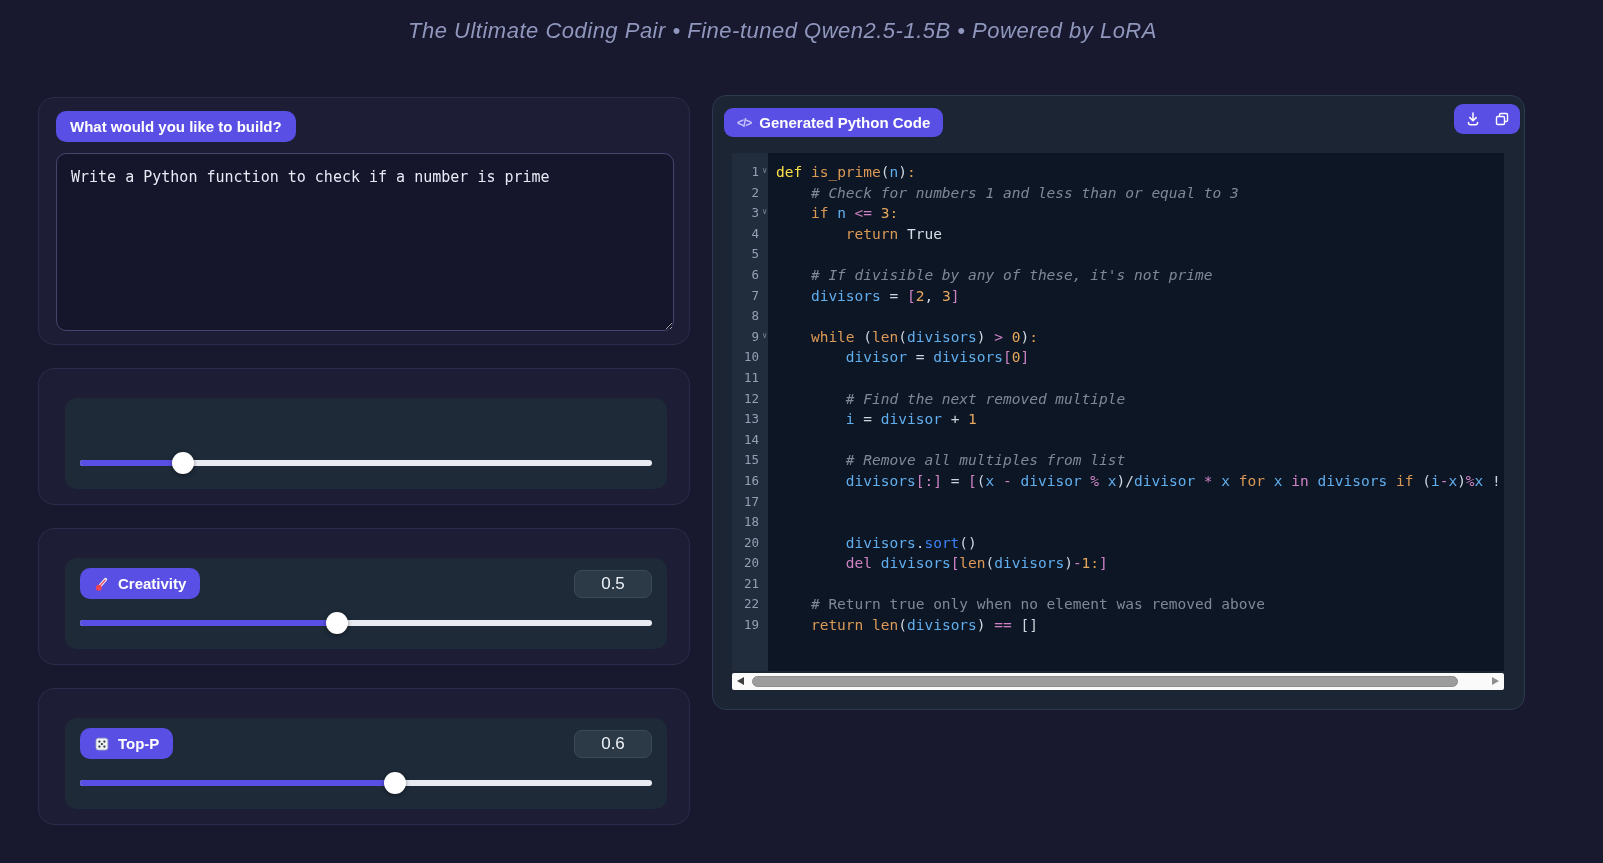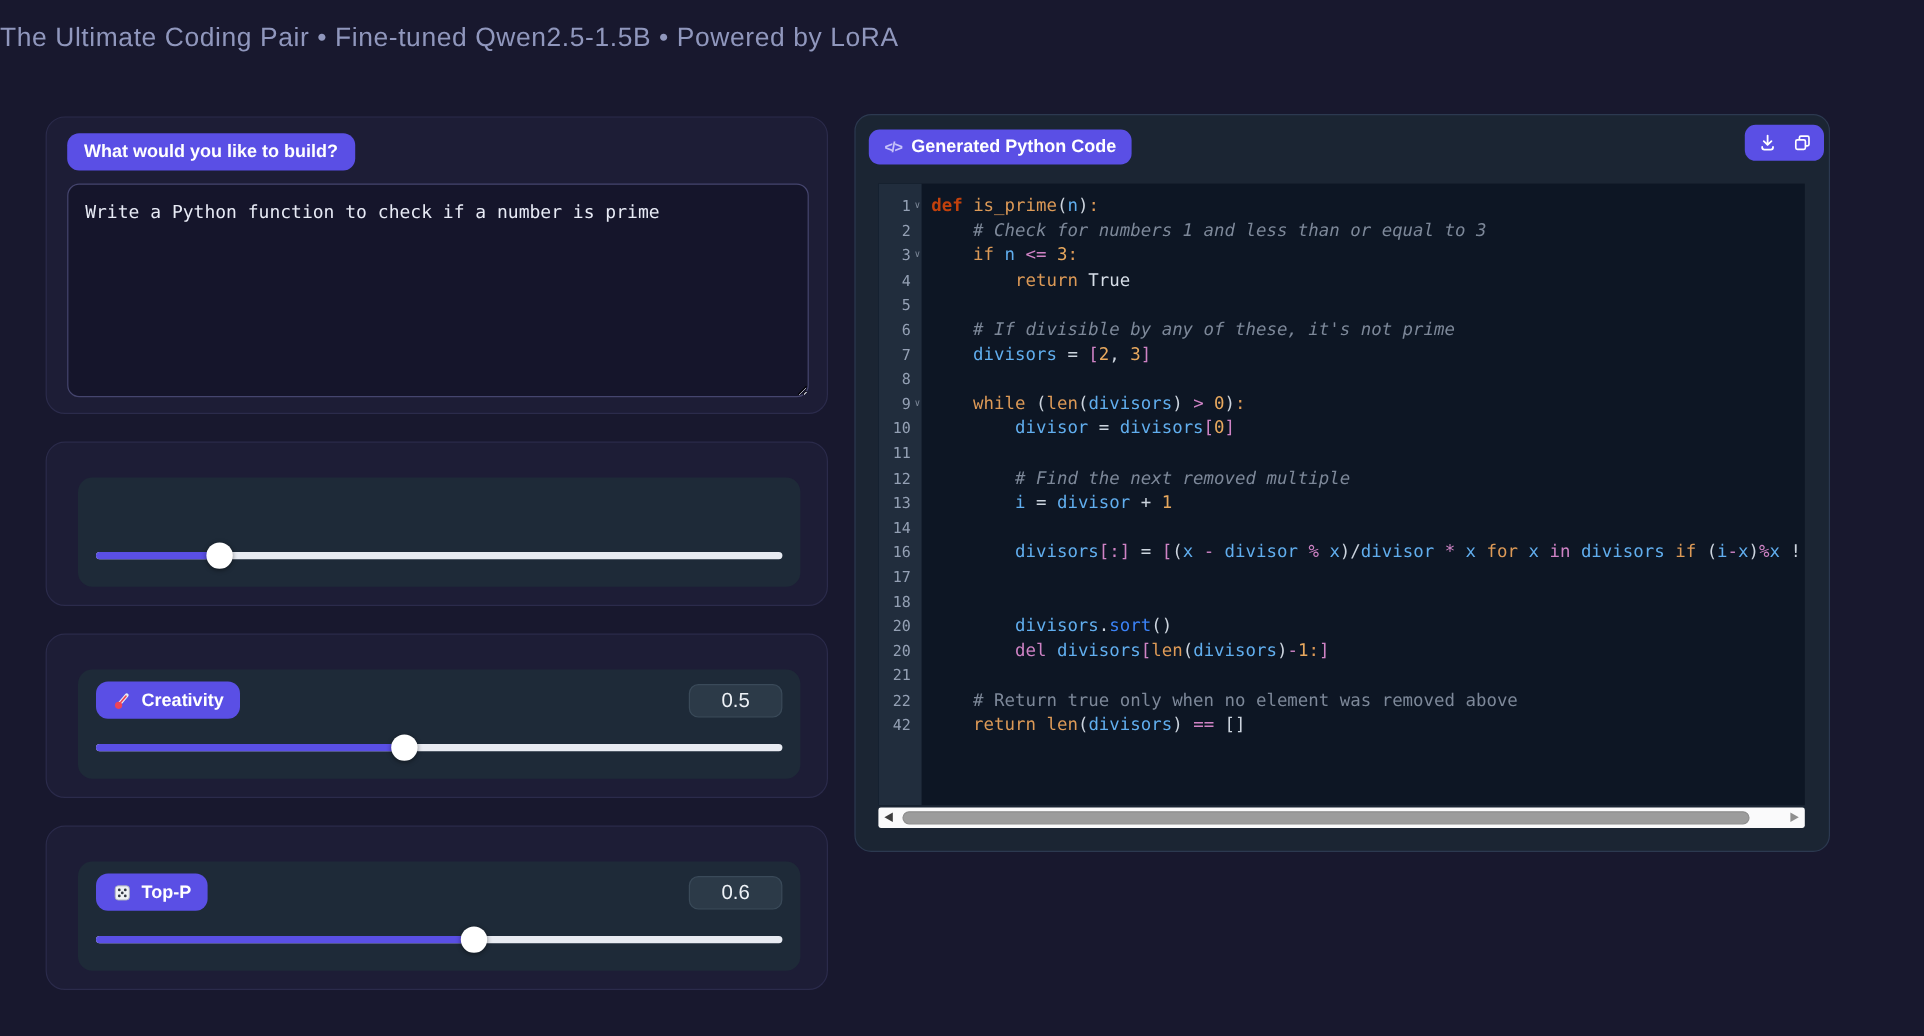--- a/index.html
+++ b/index.html
@@ -8,23 +8,24 @@
   body {
     position:relative;
     background:#18182e;
     font-family:"Liberation Sans", sans-serif;
     overflow:hidden;
   }
 
   
   .app-title {
     position:absolute; top:18px; left:0; width:1565px;
-    text-align:left;
+    text-align:center;
     font-size:22px; font-weight:500; letter-spacing:.5px;
     color:#9097bd;
+    font-style:italic;
   }
 
   
   .card {
     position:absolute; left:38px; width:652px;
     background:#1d1d36;
     border:1px solid #2b2b4b;
     border-radius:16px;
   }
   .badge {
@@ -214,21 +215,21 @@
         <rect x="3.5" y="6.5" width="8" height="8" rx="1.3" fill="#5a4fe5" stroke="#fff" stroke-width="1.4"></rect>
       </svg>
     </button>
   </div>
 
   <div class="code-area">
     <div class="gutter-strip"></div>
     <div class="code-lines" id="code-lines">
         <div class="code-line">
           <span class="ln">1<span class="fold">∨</span></span>
-          <span class="lc"><span style="color: #c2410c; font-weight: bold;">def</span><span style="color: rgb(204, 212, 222);"> </span><span style="color: rgb(221, 154, 87);">is_prime</span><span style="color: rgb(204, 212, 222);">(</span><span style="color: rgb(97, 174, 238);">n</span><span style="color: rgb(204, 212, 222);">)</span><span style="color: rgb(221, 154, 87);">:</span></span>
+          <span class="lc"><span style="color: #fde047;">def</span><span style="color: rgb(204, 212, 222);"> </span><span style="color: rgb(221, 154, 87);">is_prime</span><span style="color: rgb(204, 212, 222);">(</span><span style="color: rgb(97, 174, 238);">n</span><span style="color: rgb(204, 212, 222);">)</span><span style="color: rgb(221, 154, 87);">:</span></span>
         </div>
         <div class="code-line">
           <span class="ln">2</span>
           <span class="lc"><span style="color: rgb(125, 136, 153); font-style: italic;">    # Check for numbers 1 and less than or equal to 3</span></span>
         </div>
         <div class="code-line">
           <span class="ln">3<span class="fold">∨</span></span>
           <span class="lc"><span style="color: rgb(204, 212, 222);">    </span><span style="color: rgb(221, 154, 87);">if</span><span style="color: rgb(204, 212, 222);"> </span><span style="color: rgb(97, 174, 238);">n</span><span style="color: rgb(204, 212, 222);"> </span><span style="color: rgb(207, 131, 197);">&lt;=</span><span style="color: rgb(204, 212, 222);"> </span><span style="color: rgb(231, 168, 94);">3</span><span style="color: rgb(221, 154, 87);">:</span></span>
         </div>
         <div class="code-line">
@@ -269,20 +270,24 @@
         </div>
         <div class="code-line">
           <span class="ln">13</span>
           <span class="lc"><span style="color: rgb(204, 212, 222);">        </span><span style="color: rgb(97, 174, 238);">i</span><span style="color: rgb(204, 212, 222);"> </span><span style="color: rgb(204, 212, 222);">=</span><span style="color: rgb(204, 212, 222);"> </span><span style="color: rgb(97, 174, 238);">divisor</span><span style="color: rgb(204, 212, 222);"> </span><span style="color: rgb(204, 212, 222);">+</span><span style="color: rgb(204, 212, 222);"> </span><span style="color: rgb(231, 168, 94);">1</span></span>
         </div>
         <div class="code-line">
           <span class="ln">14</span>
           <span class="lc"></span>
         </div>
         <div class="code-line">
+          <span class="ln">15</span>
+          <span class="lc"><span style="color: rgb(125, 136, 153); font-style: italic;">        # Remove all multiples from list</span></span>
+        </div>
+        <div class="code-line">
           <span class="ln">16</span>
           <span class="lc"><span style="color: rgb(204, 212, 222);">        </span><span style="color: rgb(97, 174, 238);">divisors</span><span style="color: rgb(207, 131, 197);">[:]</span><span style="color: rgb(204, 212, 222);"> </span><span style="color: rgb(204, 212, 222);">=</span><span style="color: rgb(204, 212, 222);"> </span><span style="color: rgb(207, 131, 197);">[</span><span style="color: rgb(204, 212, 222);">(</span><span style="color: rgb(97, 174, 238);">x</span><span style="color: rgb(204, 212, 222);"> </span><span style="color: rgb(207, 131, 197);">-</span><span style="color: rgb(204, 212, 222);"> </span><span style="color: rgb(97, 174, 238);">divisor</span><span style="color: rgb(204, 212, 222);"> </span><span style="color: rgb(207, 131, 197);">%</span><span style="color: rgb(204, 212, 222);"> </span><span style="color: rgb(97, 174, 238);">x</span><span style="color: rgb(204, 212, 222);">)/</span><span style="color: rgb(97, 174, 238);">divisor</span><span style="color: rgb(204, 212, 222);"> </span><span style="color: rgb(207, 131, 197);">*</span><span style="color: rgb(204, 212, 222);"> </span><span style="color: rgb(97, 174, 238);">x</span><span style="color: rgb(204, 212, 222);"> </span><span style="color: rgb(221, 154, 87);">for</span><span style="color: rgb(204, 212, 222);"> </span><span style="color: rgb(97, 174, 238);">x</span><span style="color: rgb(204, 212, 222);"> </span><span style="color: rgb(207, 131, 197);">in</span><span style="color: rgb(204, 212, 222);"> </span><span style="color: rgb(97, 174, 238);">divisors</span><span style="color: rgb(204, 212, 222);"> </span><span style="color: rgb(221, 154, 87);">if</span><span style="color: rgb(204, 212, 222);"> </span><span style="color: rgb(204, 212, 222);">(</span><span style="color: rgb(97, 174, 238);">i</span><span style="color: rgb(207, 131, 197);">-</span><span style="color: rgb(97, 174, 238);">x</span><span style="color: rgb(204, 212, 222);">)</span><span style="color: rgb(207, 131, 197);">%</span><span style="color: rgb(97, 174, 238);">x</span><span style="color: rgb(204, 212, 222);"> </span><span style="color: rgb(204, 212, 222);">!</span></span>
         </div>
         <div class="code-line">
           <span class="ln">17</span>
           <span class="lc"></span>
         </div>
         <div class="code-line">
           <span class="ln">18</span>
         </div>
@@ -296,21 +301,21 @@
         </div>
         <div class="code-line">
           <span class="ln">21</span>
           <span class="lc"></span>
         </div>
         <div class="code-line">
           <span class="ln">22</span>
           <span class="lc"><span style="color: rgb(125, 136, 153); ">    # Return true only when no element was removed above</span></span>
         </div>
         <div class="code-line">
-          <span class="ln">42</span>
+          <span class="ln">19</span>
           <span class="lc"><span style="color: rgb(204, 212, 222);">    </span><span style="color: rgb(221, 154, 87);">return</span><span style="color: rgb(204, 212, 222);"> </span><span style="color: rgb(221, 154, 87);">len</span><span style="color: rgb(204, 212, 222);">(</span><span style="color: rgb(97, 174, 238);">divisors</span><span style="color: rgb(204, 212, 222);">)</span><span style="color: rgb(204, 212, 222);"> </span><span style="color: rgb(207, 131, 197);">==</span><span style="color: rgb(204, 212, 222);"> </span><span style="color: rgb(204, 212, 222);">[]</span></span>
         </div>
       </div>
   </div>
 
   <div class="hscrollbar">
     <div class="sb-arrow-left"></div>
     <div class="sb-thumb"></div>
     <div class="sb-arrow-right"></div>
   </div>

